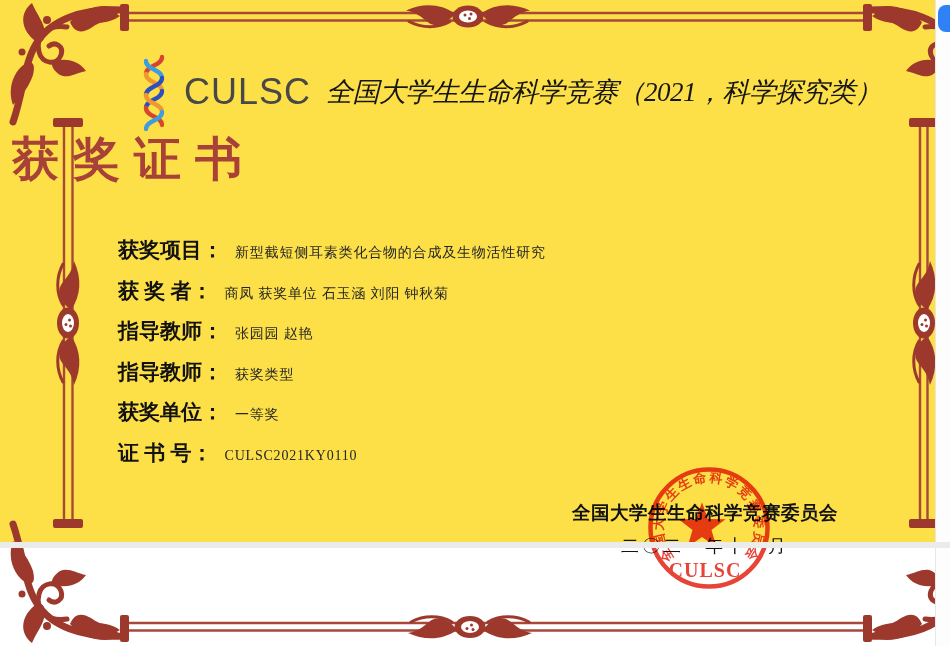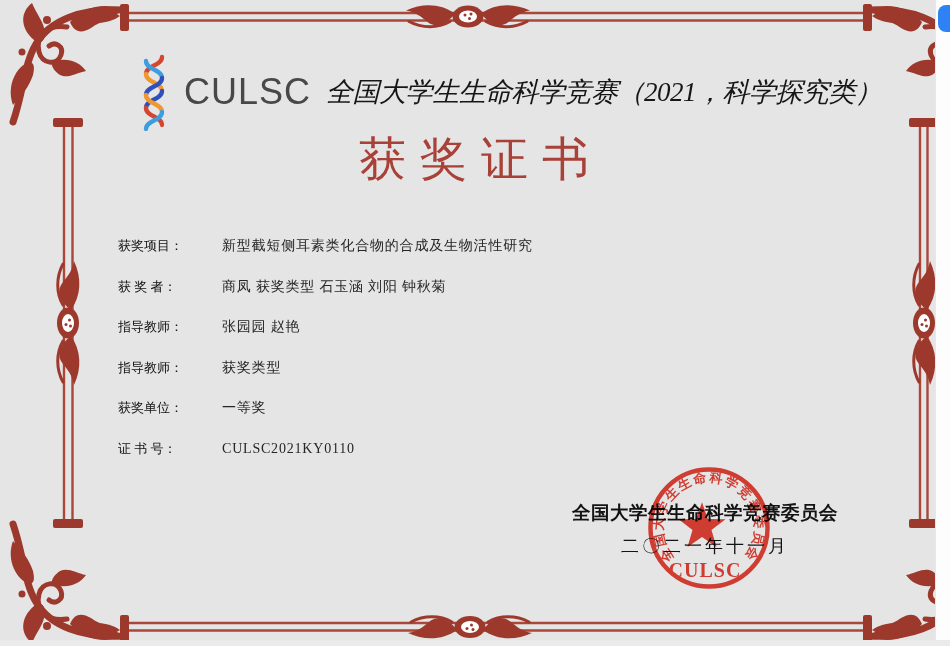--- a/index.html
+++ b/index.html
@@ -1,36 +1,36 @@
 <!DOCTYPE html>
 <html><head>
 <meta charset="utf-8">
 <style>
   html,body{margin:0;padding:0;background:#ffffff;}
   body{width:950px;height:646px;overflow:hidden;
        font-family:"Liberation Serif","DejaVu Serif",serif;}
-  .stage{position:relative;width:950px;height:646px;background:#e5e5e5;}
+  .stage{position:relative;width:950px;height:548px;background:#fde047;}
 
   .frame-svg{position:absolute;left:0;top:0;}
 
   
   .header{position:absolute;left:135px;top:52px;height:80px;display:flex;align-items:center;white-space:nowrap;}
   .dna{width:38px;height:78px;flex:0 0 auto;}
   .culsc{font-family:"Liberation Sans","DejaVu Sans",sans-serif;font-size:36px;color:#484848;letter-spacing:1px;margin-left:11px;}
   .comp{font-size:27px;color:#161616;margin-left:15px;letter-spacing:-0.5px;font-style:italic;}
 
   
-  .cert-title{position:absolute;left:0;top:128px;width:950px;text-align:center;
-              font-size:47px;font-weight:400;color:#a84138;letter-spacing:14px;
+  .cert-title{position:absolute;left:0;top:128px;width:950px;text-align:left;
+              font-size:47px;font-weight:700;color:#a84138;letter-spacing:14px;
               padding-left:12px;box-sizing:border-box;}
 
   
   .fields{position:absolute;left:118px;top:236px;}
   .frow{height:22px;margin-bottom:18.5px;white-space:nowrap;}
-  .lbl{display:inline-block;min-width:92px;font-size:13px;font-weight:400;color:#121212;}
+  .lbl{display:inline-block;min-width:92px;font-size:21px;font-weight:700;color:#121212;}
   .val{font-size:14px;color:#262626;margin-left:12px;letter-spacing:0.8px;}
 
   
   .sig{position:absolute;left:545px;top:500px;width:320px;text-align:center;color:#131313;}
   .committee{font-size:18.5px;font-weight:700;letter-spacing:0.5px;}
   .date{font-size:18px;margin-top:9px;letter-spacing:3px;}
 
   
   .seal{position:absolute;left:644px;top:463px;mix-blend-mode:multiply;opacity:.95;}
 
@@ -109,21 +109,21 @@
     <span class="comp">全国大学生生命科学竞赛（2021，科学探究类）</span>
   </div>
 
   <div class="cert-title">获奖证书</div>
 
   <div class="fields">
     <div class="frow">
       <span class="lbl">获奖项目：</span><span class="val">新型截短侧耳素类化合物的合成及生物活性研究</span>
     </div>
     <div class="frow">
-      <span class="lbl">获 奖 者：</span><span class="val">商凤 获奖类型 石玉涵 刘阳 钟秋菊</span>
+      <span class="lbl">获 奖 者：</span><span class="val">商凤 获奖单位 石玉涵 刘阳 钟秋菊</span>
     </div>
     <div class="frow">
       <span class="lbl">指导教师：</span><span class="val">张园园 赵艳</span>
     </div>
     <div class="frow">
       <span class="lbl">指导教师：</span><span class="val">获奖类型</span>
     </div>
     <div class="frow">
       <span class="lbl">获奖单位：</span><span class="val">一等奖</span>
     </div>

